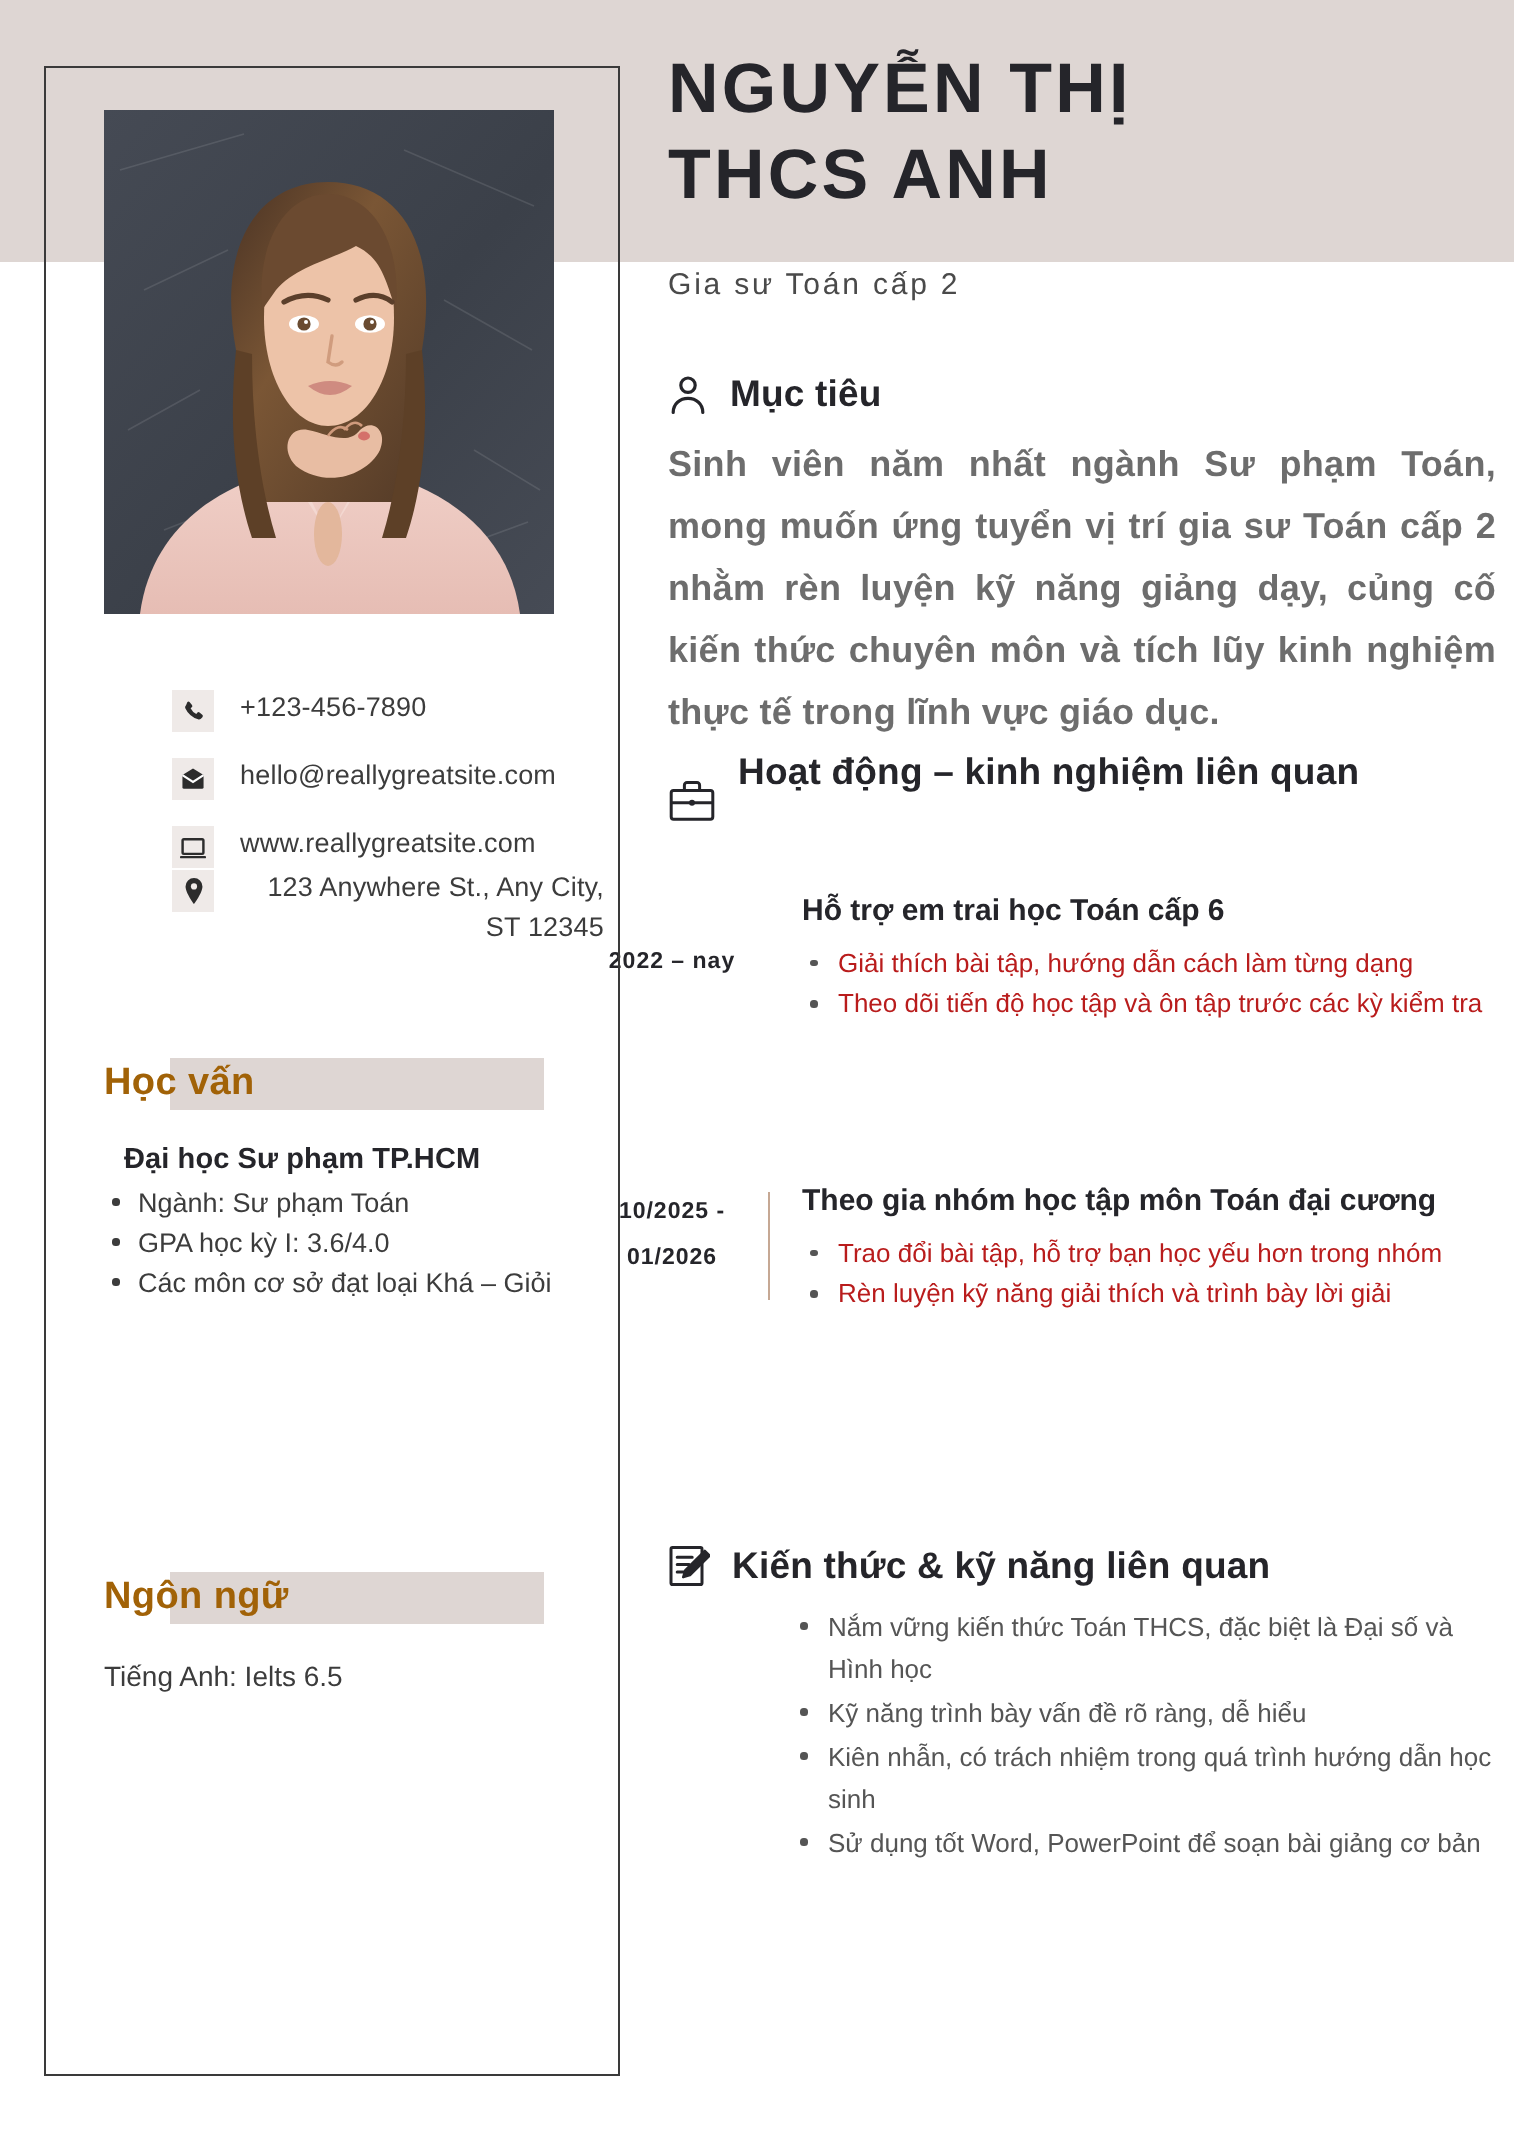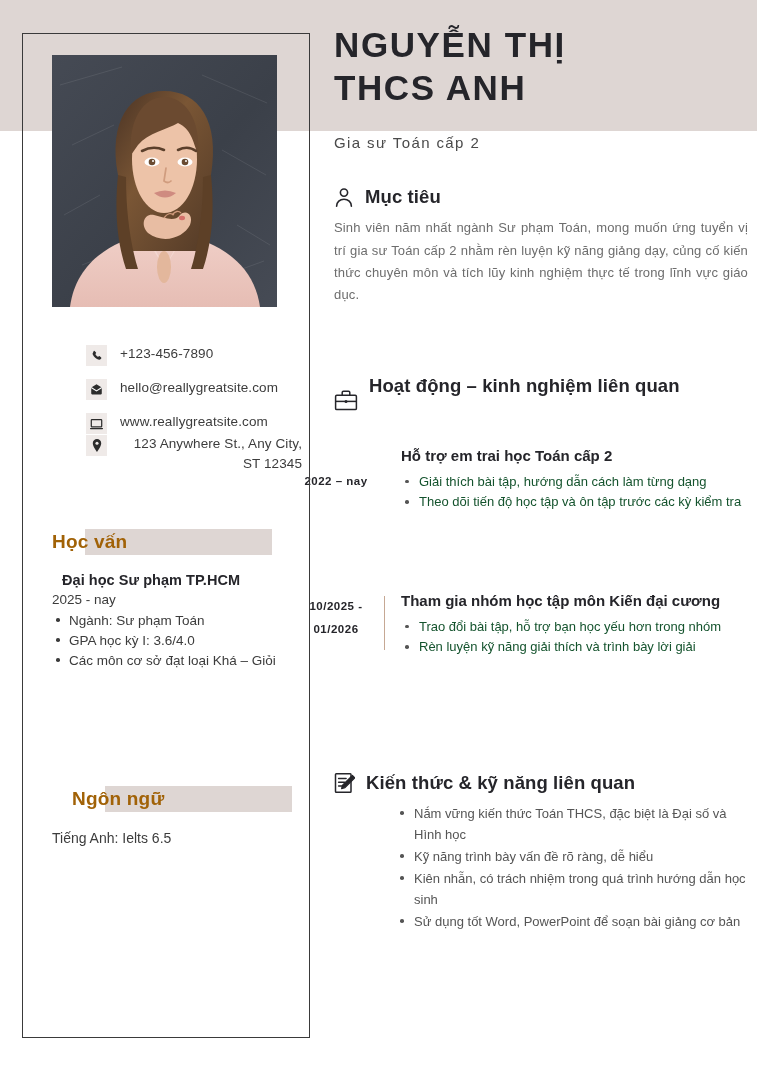--- a/index.html
+++ b/index.html
@@ -120,21 +120,21 @@
     top: 0;
     height: 26px;
     line-height: 26px;
     font-size: 19px;
     font-weight: bold;
     color: #a16207;
     letter-spacing: 0.2px;
   }
 
   #head-edu { top: 529px; }
-  #head-lang { top: 786px; margin-left: 20px; }
+  #head-lang { top: 786px; }
 
   .left-body {
     position: absolute;
     left: 52px;
     width: 235px;
     z-index: 4;
     color: #3c3c3c;
   }
   #edu-body { top: 572px; }
   #lang-body { top: 830px; }
@@ -215,25 +215,26 @@
   .sec-head .sec-ico { flex: 0 0 auto; display: flex; align-items: center; }
   .sec-title {
     font-size: 18.5px;
     font-weight: bold;
     color: #25252a;
     letter-spacing: 0.1px;
     line-height: 1.2;
   }
 
   .sec-para {
-    font-size: 13px;
+    font-size: 18px;
     line-height: 1.72;
     color: #6d6d6d;
     text-align: justify;
     letter-spacing: 0.15px;
+    font-weight: bold;
   }
 
   #sec-objective { top: 186px; }
   #sec-exp { top: 375px; }
   #sec-skills { top: 772px; }
 
   #sec-exp .sec-head { align-items: flex-start; }
   #sec-exp .sec-ico { margin-top: 14px; }
   #sec-exp .sec-title { width: 345px; }
 
@@ -270,21 +271,21 @@
   .tl-title {
     font-size: 15px;
     font-weight: bold;
     color: #25252a;
     line-height: 1.25;
     margin-bottom: 6px;
   }
   .tl-body ul.bul li {
     font-size: 13px;
     line-height: 1.58;
-    color: #14532d;
+    color: #b91c1c;
     padding-left: 18px;
     margin-bottom: 0;
   }
   .tl-body ul.bul li::before { top: 8px; background: #555555; }
 
   #sec-skills ul.bul {
     margin-left: 62px;
     margin-top: 2px;
   }
   #sec-skills ul.bul li {
@@ -412,21 +413,20 @@
     </div>
   </div>
 
   <div class="left-head" id="head-edu">
     <span class="bar"></span>
     <span class="txt">Học vấn</span>
   </div>
 
   <div class="left-body" id="edu-body">
     <div class="edu-school">Đại học Sư phạm TP.HCM</div>
-    <div class="edu-date">2025 - nay</div>
     <ul class="bul">
       <li>Ngành: Sư phạm Toán</li>
       <li>GPA học kỳ I: 3.6/4.0</li>
       <li>Các môn cơ sở đạt loại Khá – Giỏi</li>
     </ul>
   </div>
 
   <div class="left-head" id="head-lang">
     <span class="bar"></span>
     <span class="txt">Ngôn ngữ</span>
@@ -466,33 +466,33 @@
         </svg>
       </span>
       <span class="sec-title">Hoạt động – kinh nghiệm liên quan</span>
     </div>
   </div>
 
   <div class="tl" id="tl-1">
     <div class="tl-date">2022 – nay</div>
     <div class="tl-rule"></div>
     <div class="tl-body">
-      <div class="tl-title">Hỗ trợ em trai học Toán cấp 2</div>
+      <div class="tl-title">Hỗ trợ em trai học Toán cấp 6</div>
       <ul class="bul">
         <li>Giải thích bài tập, hướng dẫn cách làm từng dạng</li>
         <li>Theo dõi tiến độ học tập và ôn tập trước các kỳ kiểm tra</li>
       </ul>
     </div>
   </div>
 
   <div class="tl" id="tl-2">
     <div class="tl-date">10/2025 - 01/2026</div>
     <div class="tl-rule"></div>
     <div class="tl-body">
-      <div class="tl-title">Tham gia nhóm học tập môn Kiến đại cương</div>
+      <div class="tl-title">Theo gia nhóm học tập môn Toán đại cương</div>
       <ul class="bul">
         <li>Trao đổi bài tập, hỗ trợ bạn học yếu hơn trong nhóm</li>
         <li>Rèn luyện kỹ năng giải thích và trình bày lời giải</li>
       </ul>
     </div>
   </div>
 
   <div class="sec" id="sec-skills">
     <div class="sec-head">
       <span class="sec-ico">

